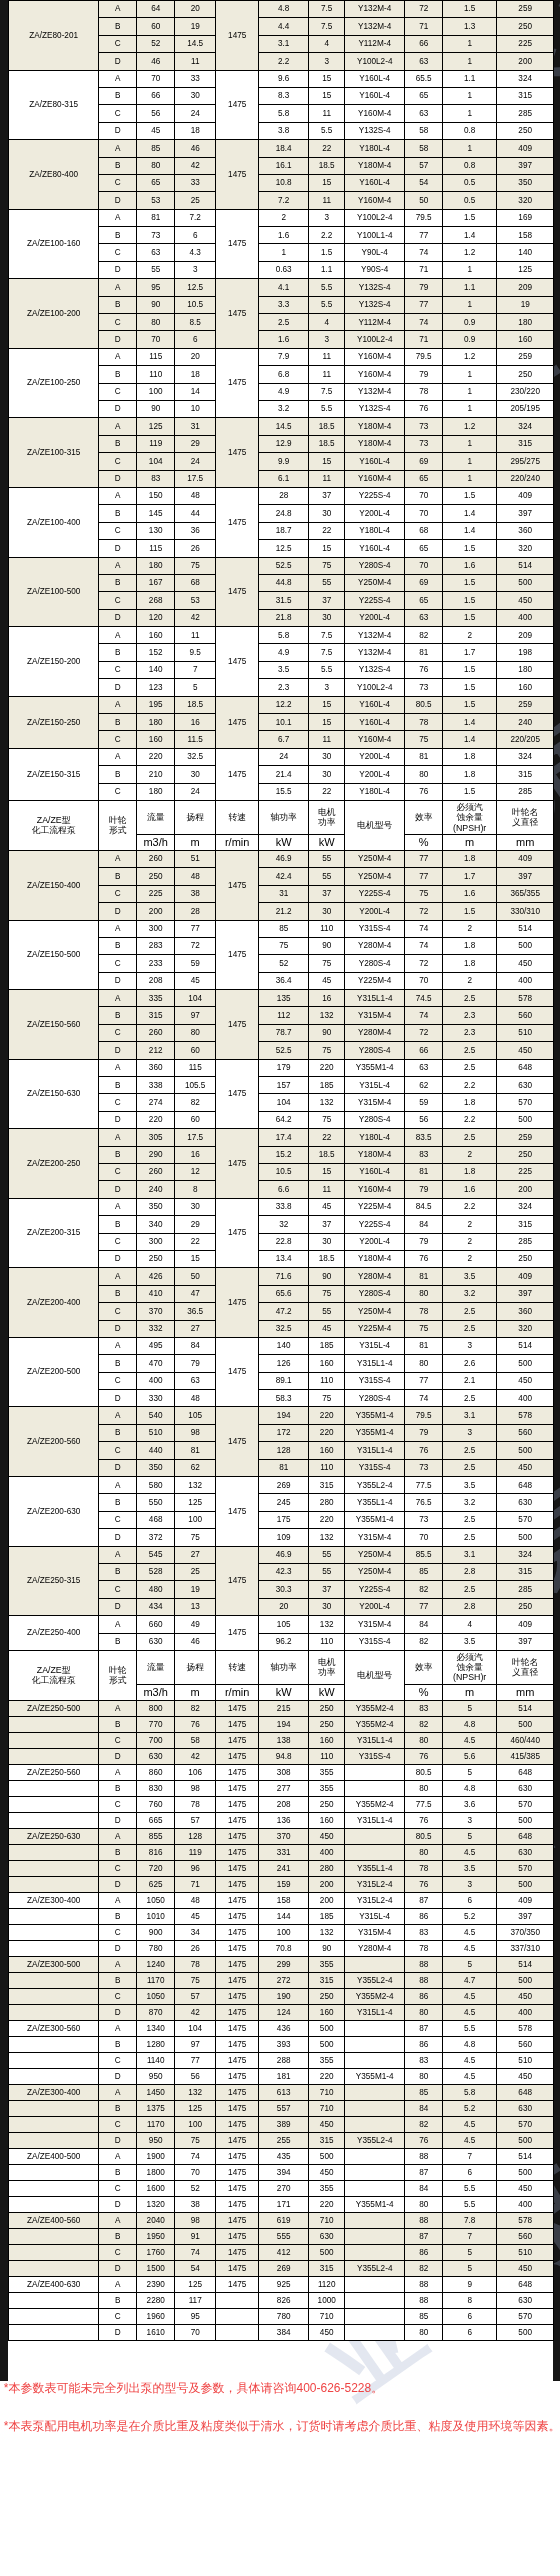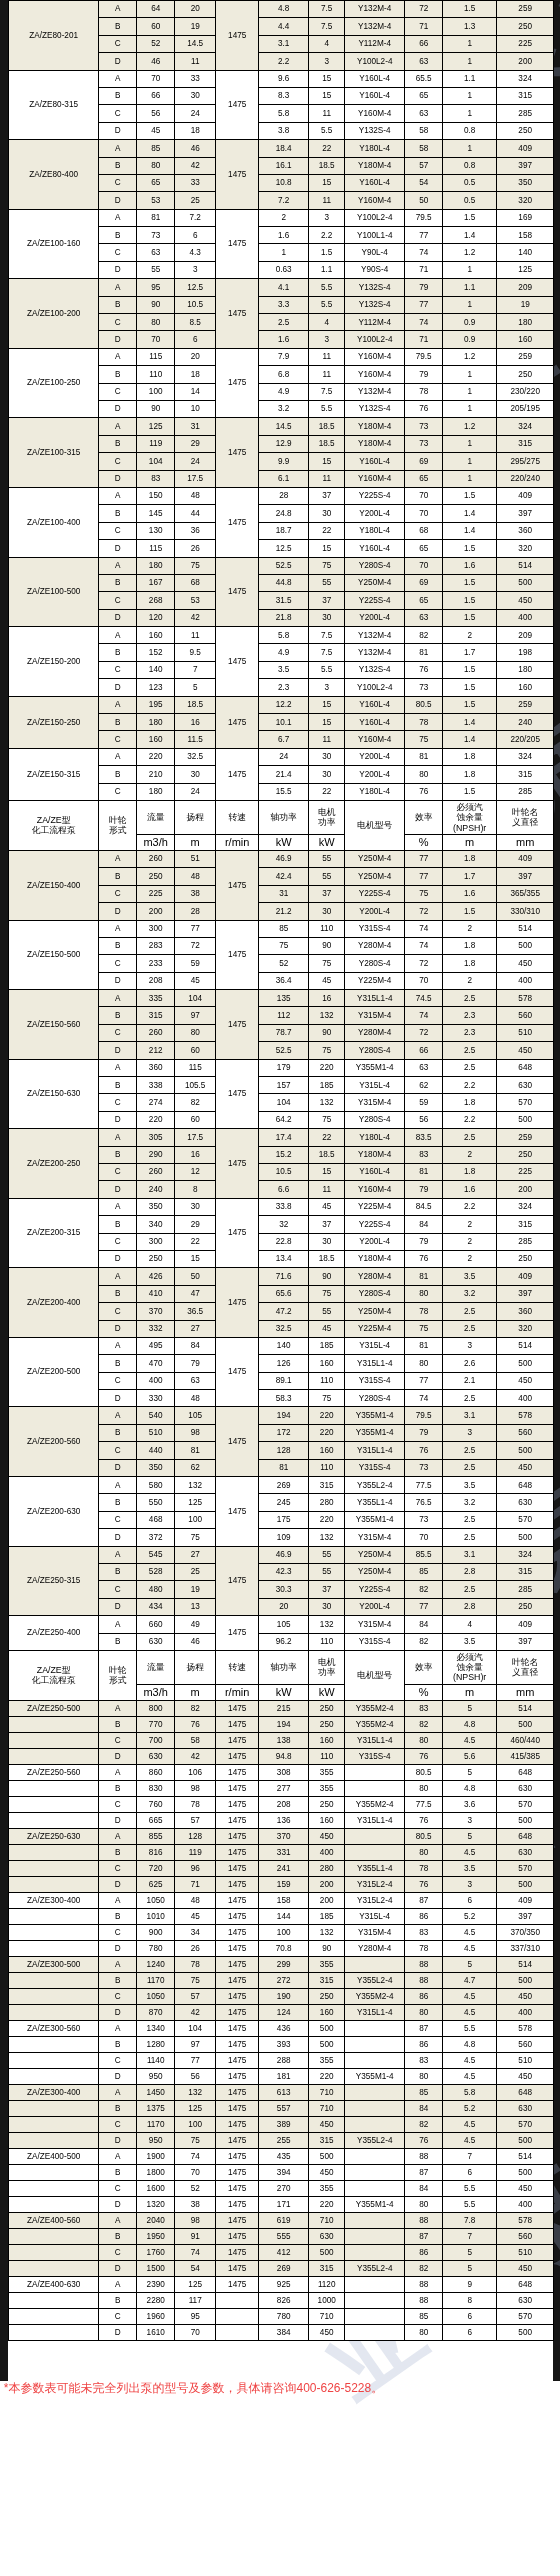--- a/index.html
+++ b/index.html
@@ -1690,15 +1690,16 @@
           <td></td>
           <td>80</td>
           <td>6</td>
           <td>500</td>
         </tr>
       </tbody>
   </table>
 
   <div class="notes">
     <p>*本参数表可能未完全列出泵的型号及参数，具体请咨询400-626-5228。</p>
+    <p>*本表泵配用电机功率是在介质比重及粘度类似于清水，订货时请考虑介质比重、粘度及使用环境等因素。</p>
   </div>
 </div>
 
 
 </body></html>

